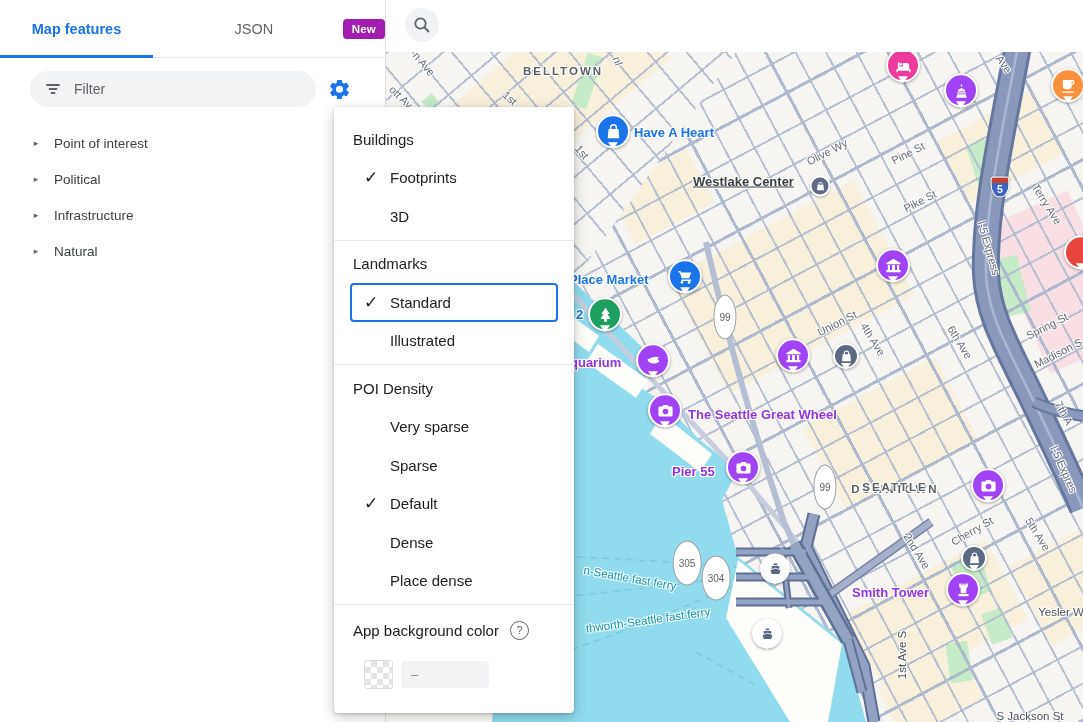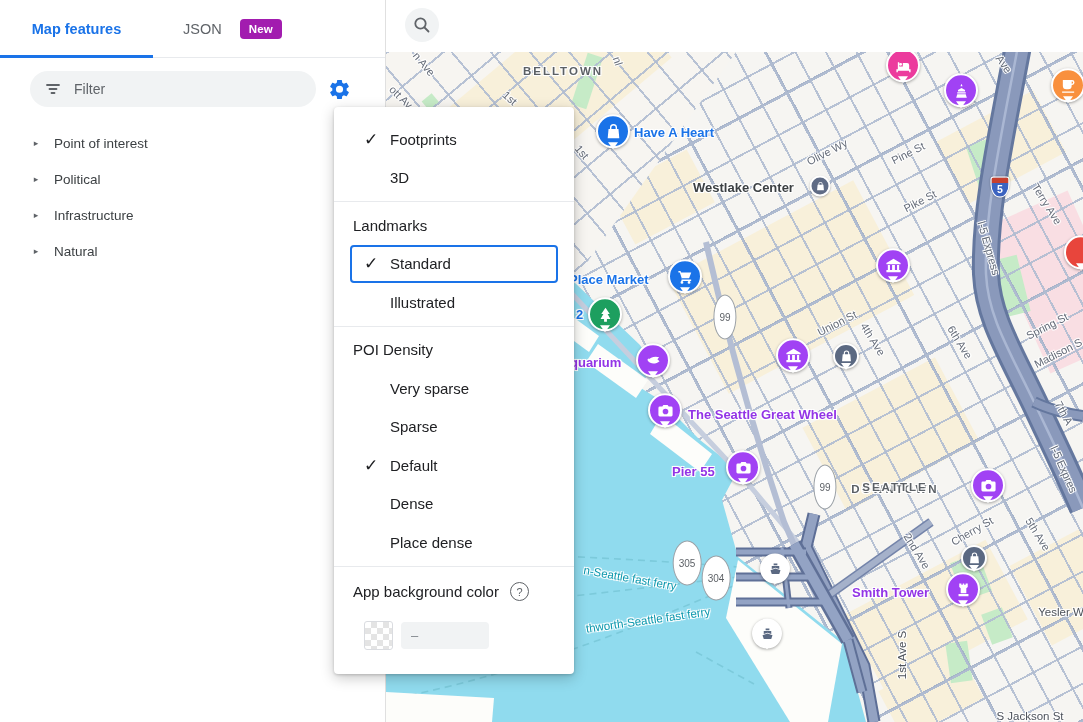--- a/index.html
+++ b/index.html
@@ -1,21 +1,21 @@
 <!DOCTYPE html>
 <html><head>
 <meta charset="utf-8">
 <style>
   html,body{margin:0;padding:0;}
   body{width:1083px;height:722px;position:relative;overflow:hidden;background:#fff;
        font-family:"Liberation Sans",sans-serif;-webkit-font-smoothing:antialiased;}
   
   .left-panel{position:absolute;left:0;top:0;width:385px;height:722px;background:#fff;
               border-right:1px solid #e0e0e0;}
-  .tabs{position:relative;height:57px;border-bottom:1px solid #e8eaed;display:flex;align-items:center;}
+  .tabs{position:relative;height:57px;border-bottom:1px solid #e8eaed;display:flex;align-items:center;justify-content:space-between;}
   .tab{font-size:14.5px;color:#5f6368;cursor:pointer;display:flex;align-items:center;}
   .tab.active{color:#1a73e8;font-weight:700;}
   .tab-mapfeatures{width:153px;justify-content:center;height:100%;position:relative;}
   .tab-underline{position:absolute;left:0;bottom:-1px;width:153px;height:3px;background:#1a73e8;}
   .tab-json{margin-left:30px;}
   .new-badge{margin-left:18px;background:#a21caf;color:#fff;font-size:11.5px;font-weight:700;
              padding:4px 9px;border-radius:4px;letter-spacing:.2px;}
   .filter-row{position:absolute;left:30px;top:71px;width:326px;height:36px;display:flex;align-items:center;}
   .filter-pill{width:286px;height:36px;background:#f1f3f4;border-radius:18px;display:flex;
                align-items:center;padding:0 0 0 14px;box-sizing:border-box;}
@@ -258,21 +258,21 @@
         <div class="lab-street halo dark" style="left: 675px; top: 560px; transform: translate(-50%, -50%);">Yesler W</div>
         <div class="lab-street halo dark" style="left: 516px; top: 603px; transform: translate(-50%, -50%) rotate(-90deg);">1st Ave S</div>
         <div class="lab-street halo dark" style="left: 644px; top: 664px; transform: translate(-50%, -50%);">S Jackson St</div>
         <div class="lab-poi halo lab-blue" style="left: 248px; top: 80px; transform: translateY(-50%);">Have A Heart</div>
         <div class="lab-poi halo lab-blue" style="left: 183px; top: 227px; transform: translateY(-50%);">Place Market</div>
         <div class="lab-poi halo lab-blue" style="left: 190px; top: 262px; transform: translateY(-50%);">2</div>
         <div class="lab-poi halo lab-purple" style="left: 184px; top: 310px; transform: translateY(-50%);">quarium</div>
         <div class="lab-poi halo lab-purple" style="left: 302px; top: 362px; transform: translateY(-50%);">The Seattle Great Wheel</div>
         <div class="lab-poi halo lab-purple" style="left: 286px; top: 419px; transform: translateY(-50%);">Pier 55</div>
         <div class="lab-poi halo lab-purple" style="left: 466px; top: 540px; transform: translateY(-50%);">Smith Tower</div>
-        <div class="lab-poi halo lab-dark" style="left: 307px; top: 135px; transform: translateY(-50%);">Westlake Center</div>
+        <div class="lab-poi halo lab-dark" style="left: 307px; top: 129px; transform: translateY(-50%); text-decoration: underline;">Westlake Center</div>
         <div class="lab-poi halo lab-ferry" style="left: 244px; top: 526px; transform: translate(-50%, -50%) rotate(10deg);">n-Seattle fast ferry</div>
         <div class="lab-poi halo lab-ferry" style="left: 262px; top: 568px; transform: translate(-50%, -50%) rotate(-8deg);">thworth-Seattle fast ferry</div>
         <div class="shield-oval" style="left: 339px; top: 265px;">99</div>
         <div class="shield-oval" style="left: 439px; top: 435px;">99</div>
         <div class="shield-oval" style="left: 301px; top: 511px;">305</div>
         <div class="shield-oval" style="left: 330px; top: 526px;">304</div>
         <div class="shield-i5" style="left: 614px; top: 135px;">5</div>
         <div class="marker" style="left: 227px; top: 82px; width: 30px; height: 30px; background: rgb(26, 115, 232); position: absolute;">
           <svg viewBox="0 0 24 24" fill="#fff" style="width: 17px; height: 17px;">
             <path d="M7 8V6a5 5 0 0 1 10 0v2h2l1.2 13H3.8L5 8h2zm2 0h6V6a3 3 0 0 0-6 0v2z"></path>
@@ -364,20 +364,21 @@
         <div class="marker" style="left: 381px; top: 584px; width: 26px; height: 26px; background: rgb(255, 255, 255); position: absolute;">
           <svg viewBox="0 0 24 24" fill="#5b6982" style="width: 15px; height: 15px;">
             <path d="M9 3h6v3H9V3zM6 7h12v5l-6-2-6 2V7zm-2 7l8-3 8 3-2 6H6l-2-6z"></path>
           </svg>
         </div>
       </div>
   </div>
 </div>
 
 <div class="menu">
+  <div class="mi title">Buildings</div>
   <div class="mi opt">
     <span class="ck">✓</span>
     <span>Footprints</span>
   </div>
   <div class="mi opt">
     <span class="ck empty">✓</span>
     <span>3D</span>
   </div>
   <div class="mdiv"></div>
   <div class="mi title">Landmarks</div>

